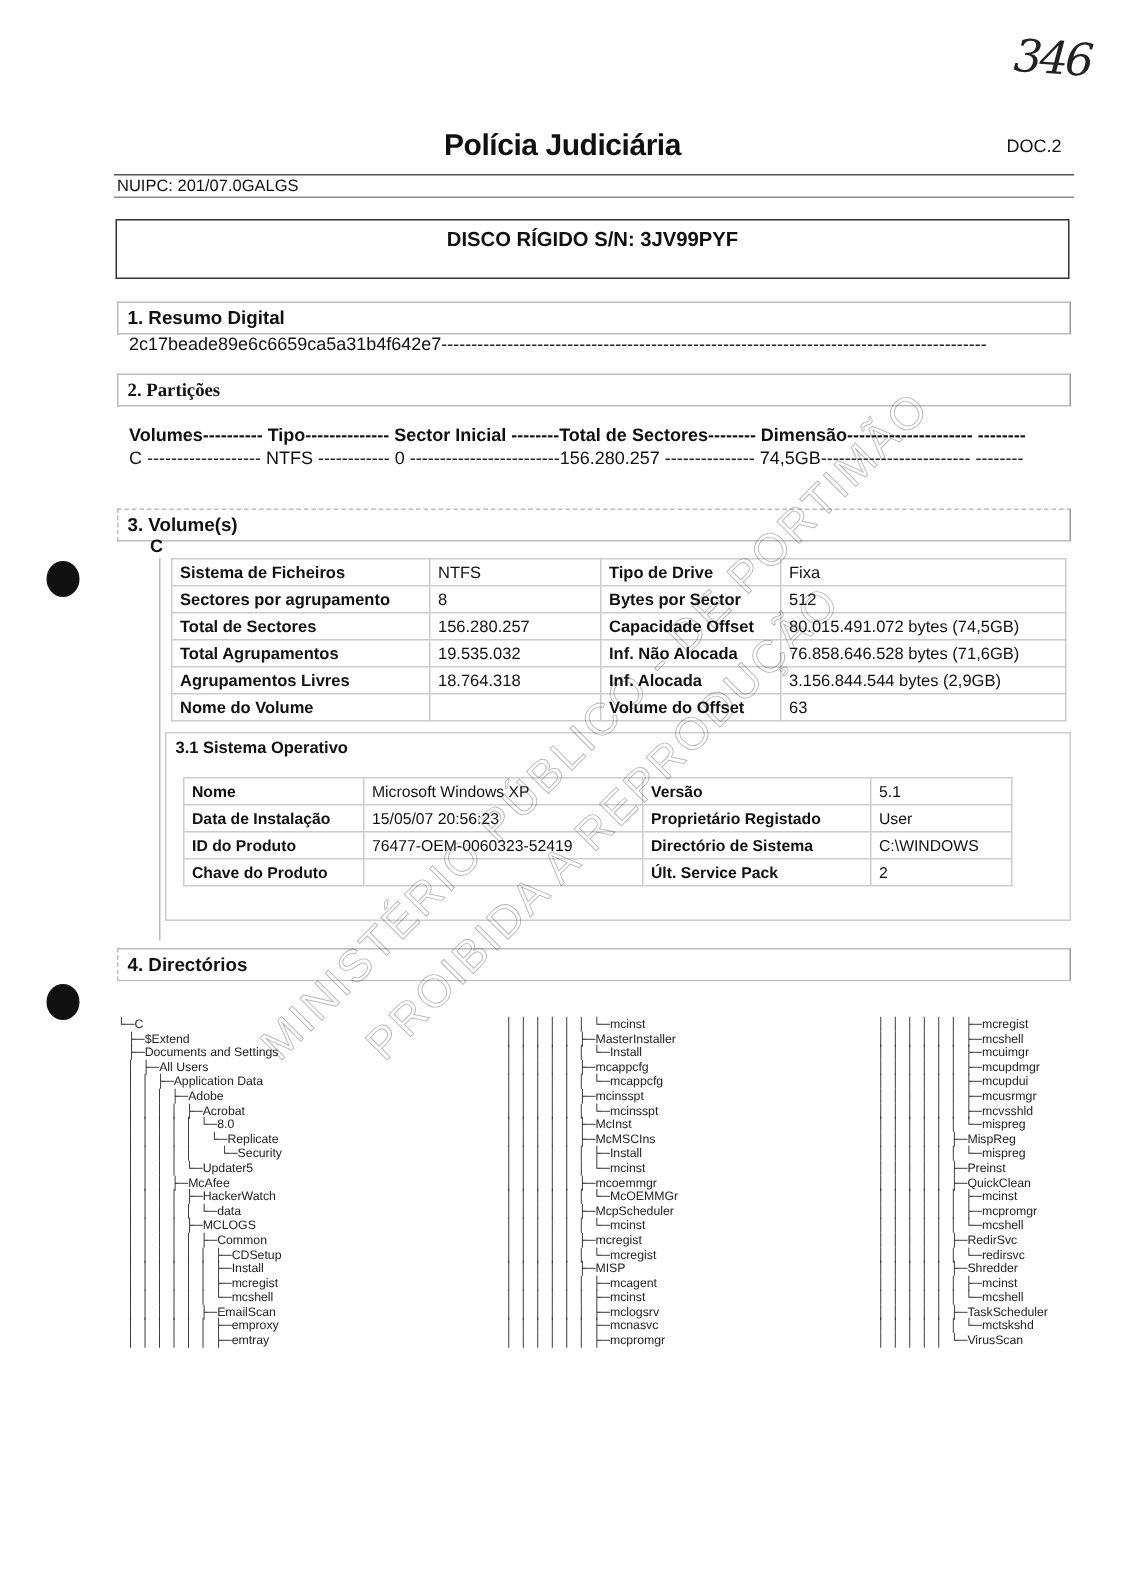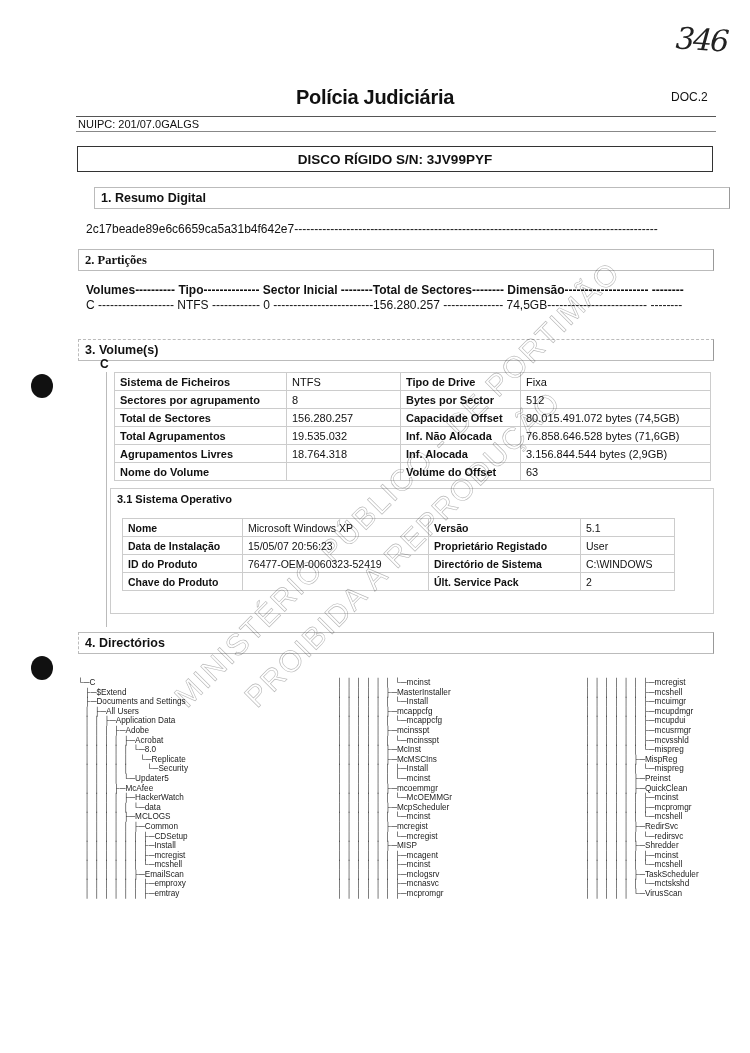--- a/index.html
+++ b/index.html
@@ -5,21 +5,21 @@
   html, body { margin:0; padding:0; background:#fff; }
   body { width:750px; height:1053px; position:relative; overflow:hidden;
          font-family:"Liberation Sans", sans-serif; color:#111; }
   .abs { position:absolute; }
   .handwritten { left:676px; top:22px; font-family:"DejaVu Serif", serif; font-size:30px;
                  font-style:italic; color:#222; letter-spacing:-2px; transform:rotate(4deg); }
   .title { left:0; width:750px; top:86px; text-align:center; font-size:20px; font-weight:bold; letter-spacing:-0.3px; }
   .doc-label { left:671px; top:90px; font-size:12px; }
   .nuipc { left:78px; top:118px; font-size:11px; }
   .rule { left:76px; height:1px; background:#555; }
-  .hdrbox { left:77px; width:636px; top:146px; height:26px; border:1px solid #333; box-sizing:border-box;
+  .hdrbox { left:77px; width:636px; top:146px; height:40px; border:1px solid #333; box-sizing:border-box;
             text-align:center; font-size:13.5px; font-weight:bold; line-height:25px; }
   .section { left:78px; width:636px; height:22px; border:1px solid #bbb; border-right-color:#999;
              box-sizing:border-box; font-size:12.5px; font-weight:bold; padding-left:6px; line-height:20px; }
   .hash { left:86px; top:222px; font-size:12px; white-space:nowrap; }
   .parts { left:86px; font-size:12px; white-space:nowrap; }
   .parts.h { font-weight:bold; top:283px; }
   .parts.r { top:298px; }
   .vol-c { left:100px; top:357px; font-size:12px; font-weight:bold; }
   .vline { left:106px; top:372px; width:1px; height:255px; background:#bbb; }
   table { border-collapse:collapse; font-size:11px; }
@@ -43,21 +43,21 @@
 <div class="abs title">Polícia Judiciária</div>
 <div class="abs doc-label">DOC.2</div>
 <div class="abs rule" style="top:116px;width:640px;"></div>
 <div class="abs nuipc">NUIPC: 201/07.0GALGS</div>
 <div class="abs rule" style="top:131px;width:640px;background:#888;"></div>
 <div class="abs hdrbox"><span>DISCO RÍGIDO S/N: 3JV99PYF</span></div>
 
 <div class="abs punch" style="left:31px;top:374px;"></div>
 <div class="abs punch" style="left:31px;top:656px;"></div>
 
-<div class="abs section" style="top:187px;margin-left:16px;"><span>1. Resumo Digital</span></div>
+<div class="abs section" style="top:201px;"><span>1. Resumo Digital</span></div>
 <div class="abs hash">2c17beade89e6c6659ca5a31b4f642e7-------------------------------------------------------------------------------------------</div>
 
 <div class="abs section" style="top:249px;font-family:Liberation Serif, serif;"><span>2. Partições</span></div>
 <div class="abs parts h">Volumes---------- Tipo-------------- Sector Inicial --------Total de Sectores-------- Dimensão--------------------- --------</div>
 <div class="abs parts r">C ------------------- NTFS ------------ 0 -------------------------156.280.257 --------------- 74,5GB------------------------- --------</div>
 
 <div class="abs section" style="top:339px;border-left-style:dashed;border-top-style:dashed;"><span>3. Volume(s)</span></div>
 <div class="abs vol-c">C</div>
 <div class="abs vline"></div>
 <table class="abs vol-table">

